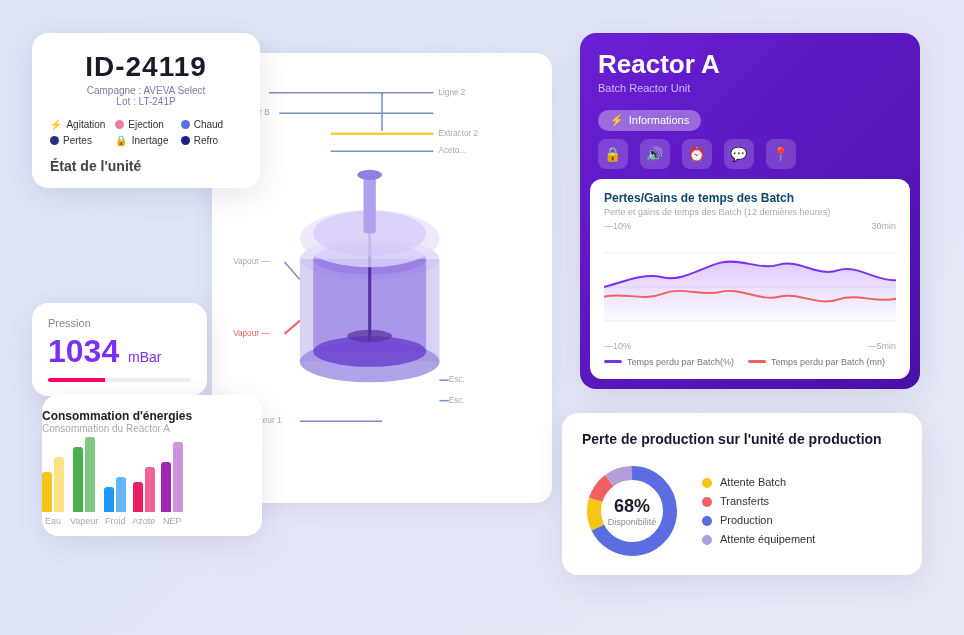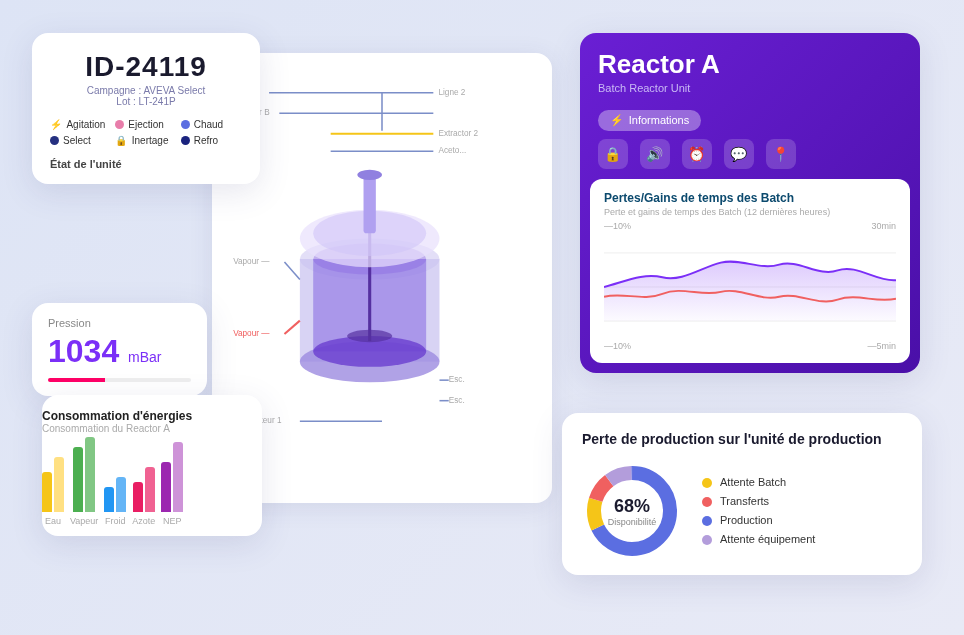--- a/index.html
+++ b/index.html
@@ -72,21 +72,21 @@
       width: 9px; height: 9px;
       border-radius: 50%;
       flex-shrink: 0;
     }
     .dot-pink { background: #e87daa; }
     .dot-blue { background: #5b6ee1; }
     .dot-darkblue { background: #1a237e; }
     .dot-navy { background: #253080; }
 
     .card-id .etat-label {
-      font-size: 11px;
+      font-size: 14px;
       color: #444;
       margin-top: 12px;
       font-weight: 600;
     }
     .card-id .clean-btn {
       background: #b2f5d8;
       border: none;
       border-radius: 8px;
       padding: 8px 0;
       width: 100%;
@@ -376,21 +376,21 @@
       <div class="status-item">
         <span class="dot dot-pink"></span>
         <span>Ejection</span>
       </div>
       <div class="status-item">
         <span class="dot dot-blue"></span>
         <span>Chaud</span>
       </div>
       <div class="status-item">
         <span class="dot dot-navy"></span>
-        <span>Select</span>
+        <span>Pertes</span>
       </div>
       <div class="status-item">
         <span>🔒</span>
         <span>Inertage</span>
       </div>
       <div class="status-item">
         <span class="dot dot-darkblue"></span>
         <span>Refro</span>
       </div>
     </div>
@@ -538,20 +538,30 @@
         <path d="M0,45 C20,40 40,30 60,35 C80,40 100,25 120,20 C140,15 160,28 180,22 C200,16 220,35 240,28 C260,21 280,40 300,38 L300,80 L0,80 Z" fill="url(#grad1)"></path>
 
         <path d="M0,45 C20,40 40,30 60,35 C80,40 100,25 120,20 C140,15 160,28 180,22 C200,16 220,35 240,28 C260,21 280,40 300,38" stroke="#7b2ff7" stroke-width="2" fill="none"></path>
 
         <path d="M0,55 C20,50 40,60 60,52 C80,44 100,55 120,50 C140,45 160,60 180,55 C200,50 220,65 240,58 C260,51 280,62 300,57" stroke="#f06060" stroke-width="2" fill="none"></path>
       </svg>
       <div style="display:flex;justify-content:space-between;font-size:9px;color:#aaa;">
         <span>—10%</span>
         <span>—5min</span>
       </div>
+      <div class="chart-legend">
+        <div class="legend-item">
+          <div class="legend-line" style="background:#7b2ff7;"></div>
+          <span>Temps perdu par Batch(%)</span>
+        </div>
+        <div class="legend-item">
+          <div class="legend-line" style="background:#f06060;"></div>
+          <span>Temps perdu par Batch (mn)</span>
+        </div>
+      </div>
     </div>
   </div>
 
   <div class="card card-production">
     <div class="prod-title">Perte de production sur l'unité de production</div>
     <div class="prod-content">
       <div class="donut-container">
         <svg width="100" height="100" viewBox="0 0 100 100" xmlns="http://www.w3.org/2000/svg">
 
           <circle cx="50" cy="50" r="38" fill="none" stroke="#5b6ee1" stroke-width="14" stroke-dasharray="161.7 76.0" stroke-dashoffset="0" transform="rotate(-90 50 50)"></circle>

